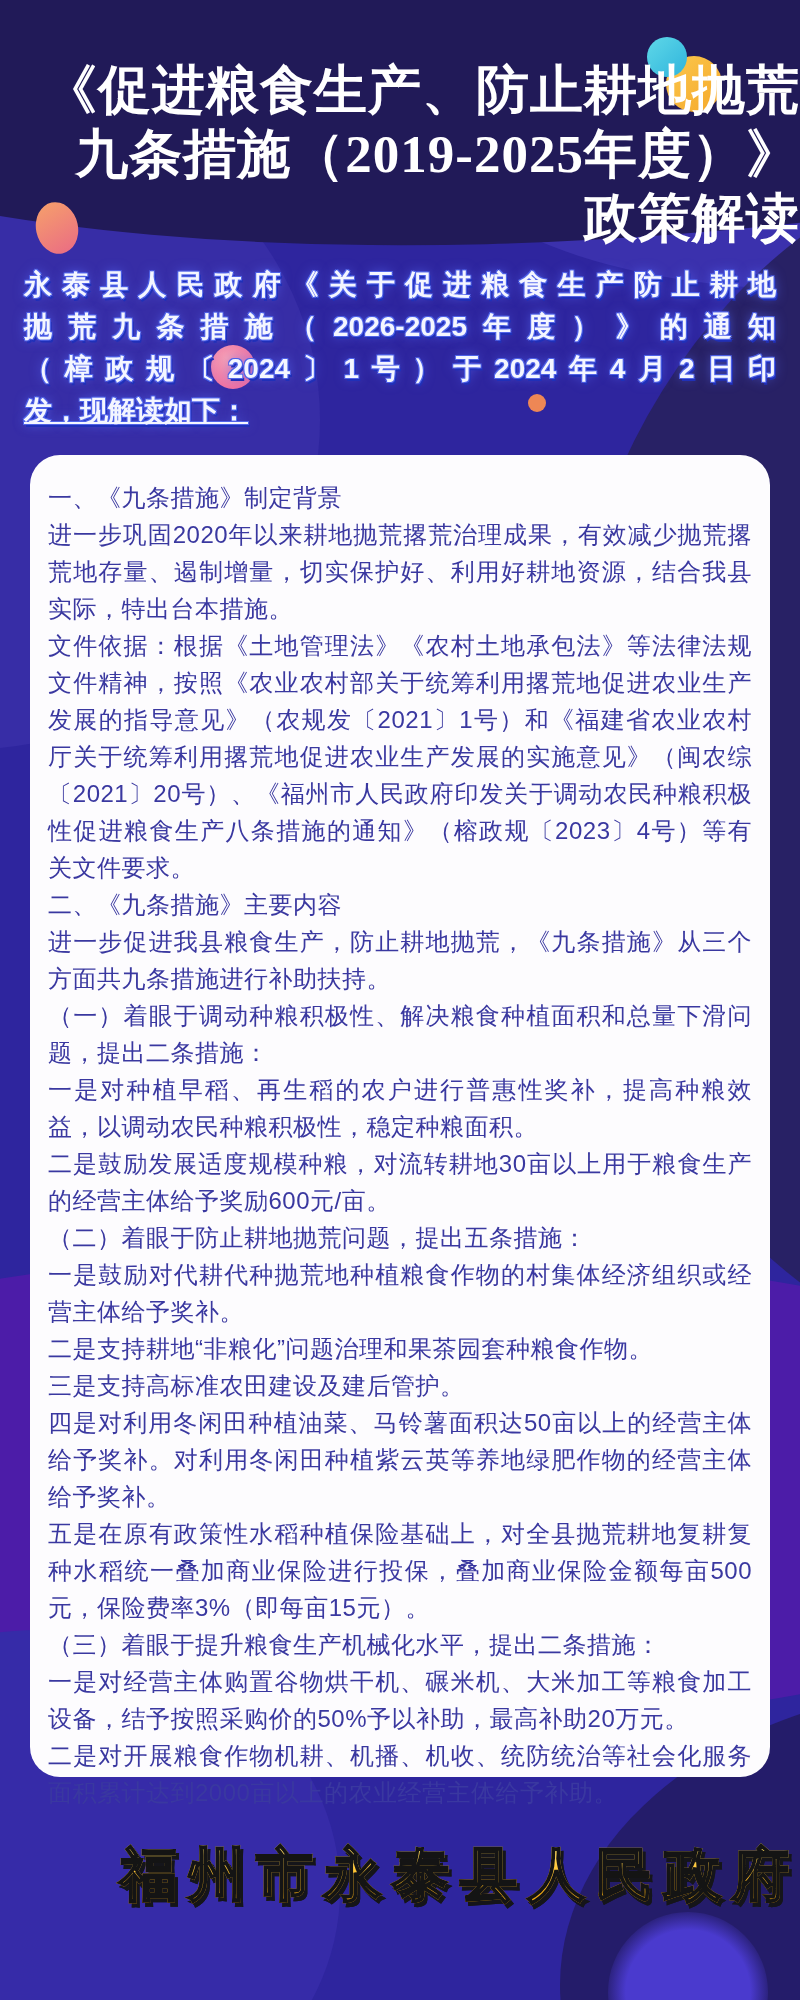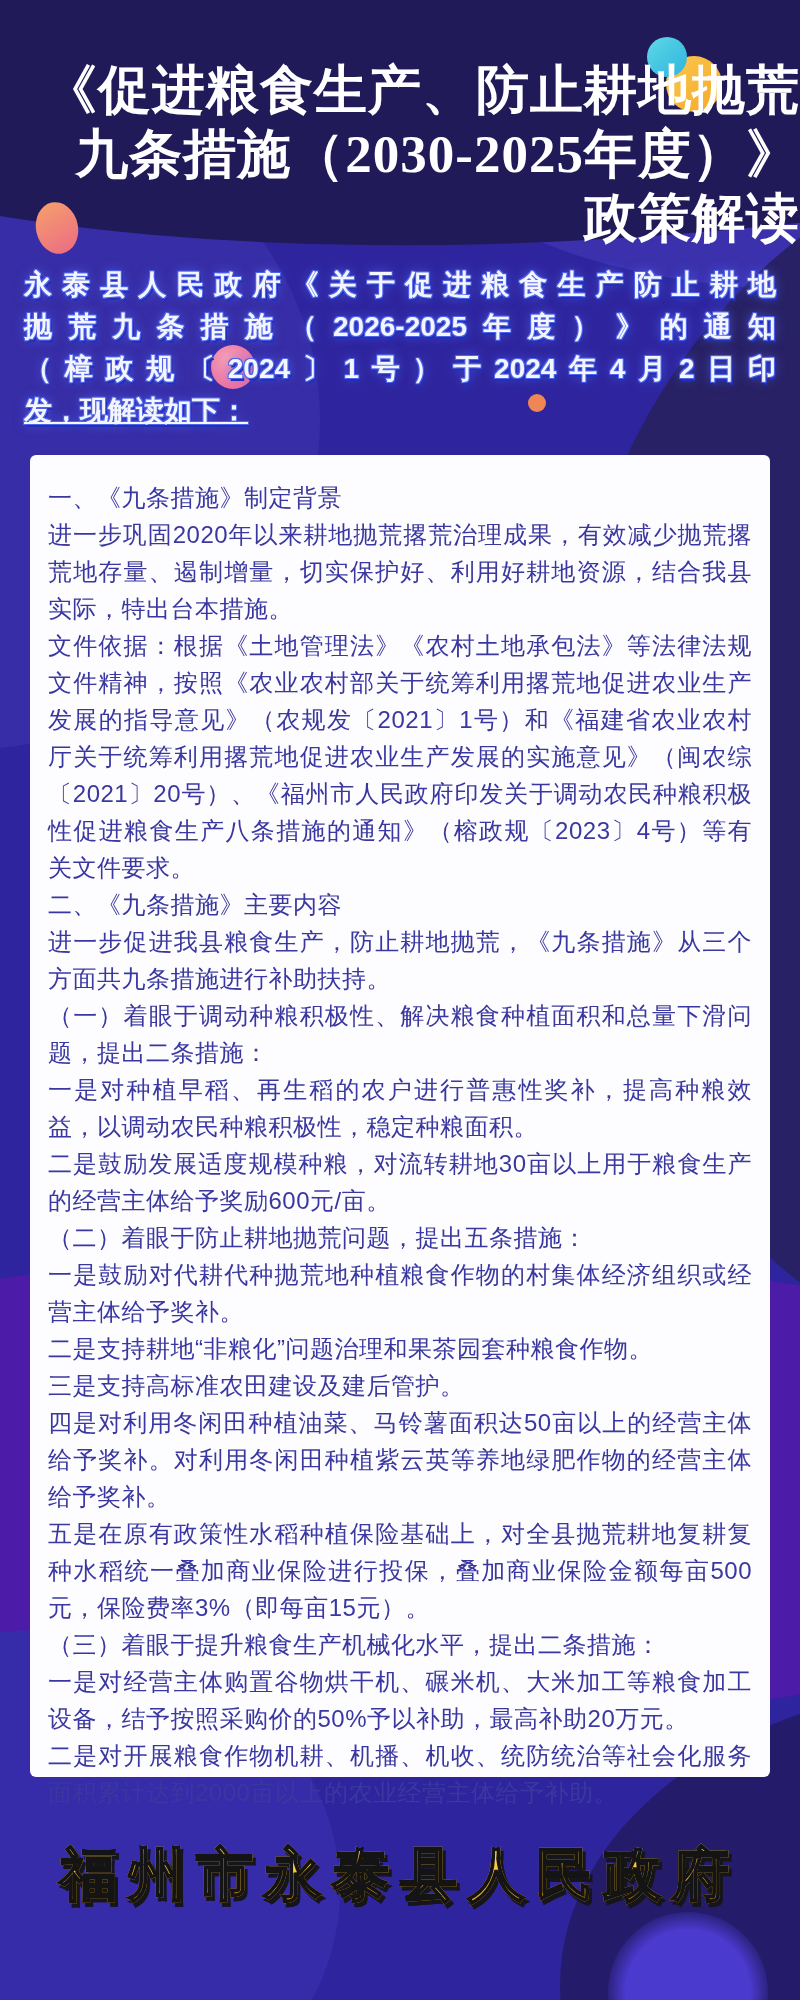--- a/index.html
+++ b/index.html
@@ -69,30 +69,30 @@
     text-shadow:
       -1px -1px 0 #4f62e8, 1px -1px 0 #4f62e8,
       -1px  1px 0 #4f62e8, 1px  1px 0 #4f62e8,
        2px  3px 0 #2030b8, 0 0 12px rgba(90,110,255,.85);
   }
   .subtitle-line{text-align:justify;text-align-last:justify;}
   .subtitle-line:last-child{text-align-last:left;text-decoration:underline;}
   
   .card{
     left:30px;top:455px;width:740px;height:1322px;z-index:6;
-    background:#fdfcfe;border-radius:6px;box-sizing:border-box;
+    background:#fdfcfe;border-radius:30px;box-sizing:border-box;
     padding:24px 18px 0 18px;
   }
   .card p{
     margin:0;font-size:24px;line-height:37px;color:#3a38a0;
     text-align:justify;letter-spacing:.5px;
   }
   
   .footer{
-    left:0;top:1838px;width:800px;text-align:center;z-index:6;
+    left:0;top:1838px;width:800px;text-align:right;z-index:6;
     font-family:"Liberation Serif","DejaVu Serif",serif;
     font-weight:900;font-size:57px;letter-spacing:11px;line-height:74px;
     color:#fdbb1c;
     background:linear-gradient(180deg,#ffe06a 10%,#fdb81e 60%,#f2a509 95%);
     -webkit-background-clip:text;background-clip:text;
     -webkit-text-fill-color:transparent;
     -webkit-text-stroke:2px #141414;
     filter:drop-shadow(3px 4px 0 #15151a);
   }
 </style>
@@ -109,21 +109,21 @@
 <div class="layer bottom-glow"></div>
 
 <div class="layer circ circ-yellow"></div>
 <div class="layer circ circ-teal"></div>
 <div class="layer circ circ-orange-left"></div>
 <div class="layer circ circ-pink"></div>
 <div class="layer circ circ-orange-small"></div>
 
 <div class="layer title">
     <div class="title-line">《促进粮食生产、防止耕地抛荒</div>
-    <div class="title-line">九条措施（2030-2025年度）》</div>
+    <div class="title-line">九条措施（2019-2025年度）》</div>
     <div class="title-line">政策解读</div>
   </div>
 
 <div class="layer subtitle">
     <div class="subtitle-line">永泰县人民政府《关于促进粮食生产防止耕地</div>
     <div class="subtitle-line">抛荒九条措施（2026-2025年度）》的通知</div>
     <div class="subtitle-line">（樟政规〔2024〕1号）于2024年4月2日印</div>
     <div class="subtitle-line">发，现解读如下：</div>
   </div>
 

